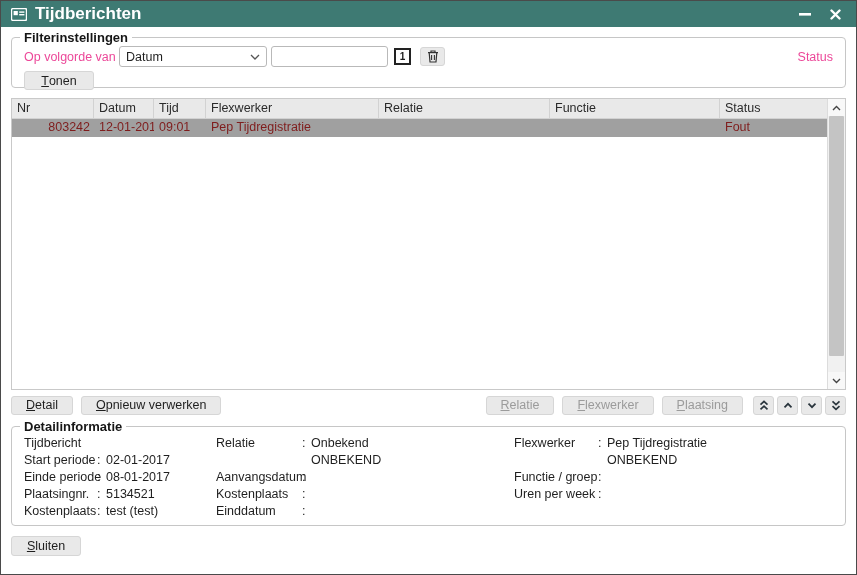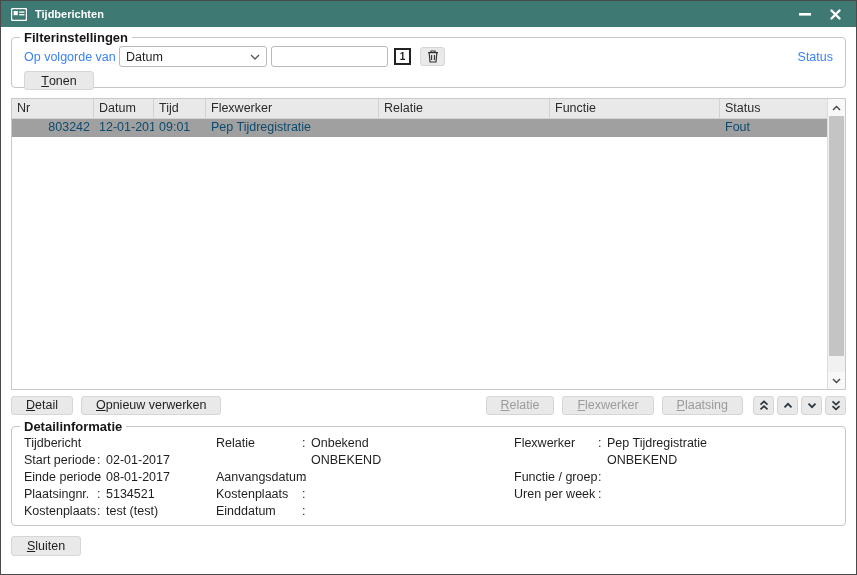--- a/index.html
+++ b/index.html
@@ -10,35 +10,35 @@
     width:857px; height:575px; background:#ffffff;
     border:1px solid #4a4a4a; position:relative; overflow:hidden;
   }
 
   
   .titlebar{
     height:26px; background:#3e7a73; display:flex; align-items:center;
     padding:0 10px; gap:8px; color:#fff;
   }
   .titlebar .app-icon{ display:flex; align-items:center; }
-  .titlebar .title{ font-weight:bold; font-size:11px; flex:1; }
+  .titlebar .title{ font-weight:bold; font-size:17px; flex:1; }
   .tb-btn{ width:22px; height:20px; display:flex; align-items:center; justify-content:center; cursor:default; }
 
   
   fieldset{
     border:1px solid #c6c6c6; border-radius:4px; margin:0 10px; position:relative;
   }
   legend{
     font-weight:bold; font-size:13px; margin-left:8px; padding:0 4px; color:#161616;
   }
 
   
   .filter-fs{ margin-top:3px; height:58px; }
   .filter-row{ display:flex; align-items:center; padding:1px 12px 0 12px; }
-  .lbl{ color:#3b82f6; }
+  .lbl{ color:#ec4899; }
   .order-lbl{ width:95px; }
   .combo{
     height:21px; background:#fff; border:1px solid #b9b9b9; border-radius:3px;
     display:flex; align-items:center; padding:0 6px; position:relative;
   }
   .combo .combo-val{ flex:1; }
   .combo-order{ width:148px; }
   .combo-status{ width:130px; }
   .txt-input{
     height:21px; width:117px; background:#fff; border:1px solid #b9b9b9;
@@ -69,21 +69,21 @@
     margin:10px 10px 0 10px; height:292px; border:1px solid #c9c9c9;
     display:flex; background:#fff;
   }
   .grid-cols{ flex:1; display:flex; flex-direction:column; overflow:hidden; }
   .g-head{ display:flex; height:20px; background:#e9e9e9; border-bottom:1px solid #d2d2d2; }
   .g-hc{
     padding:2px 3px 0 5px; border-right:1px solid #d2d2d2; color:#2a2a2a;
     white-space:nowrap; overflow:hidden;
   }
   .g-row{ display:flex; height:18px; }
-  .g-row.selected{ background:#a0a0a0; color:#0c4a6e; }
+  .g-row.selected{ background:#a0a0a0; color:#7f1d1d; }
   .g-c{ padding:1px 4px 0 5px; white-space:nowrap; overflow:hidden; }
   .c-nr{ width:82px; text-align:right; }
   .c-datum{ width:60px; }
   .c-tijd{ width:52px; }
   .c-flex{ width:173px; }
   .c-rel{ width:171px; }
   .c-fun{ width:170px; }
   .c-status{ flex:1; border-right:none; }
   .g-body-rest{ flex:1; background:#fff; }
 

